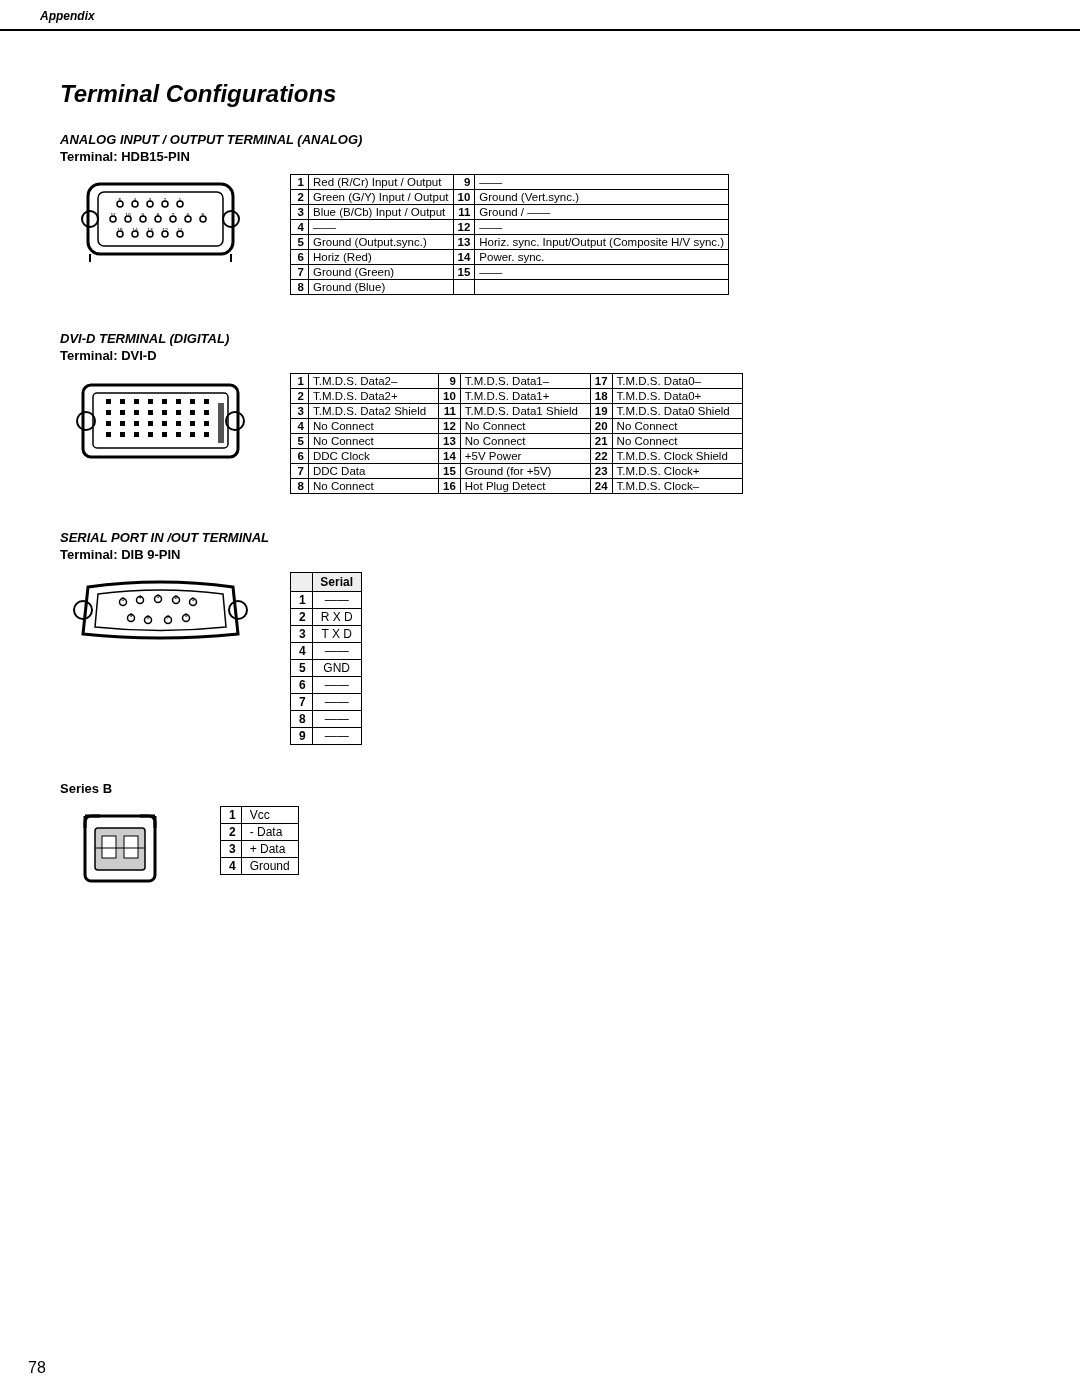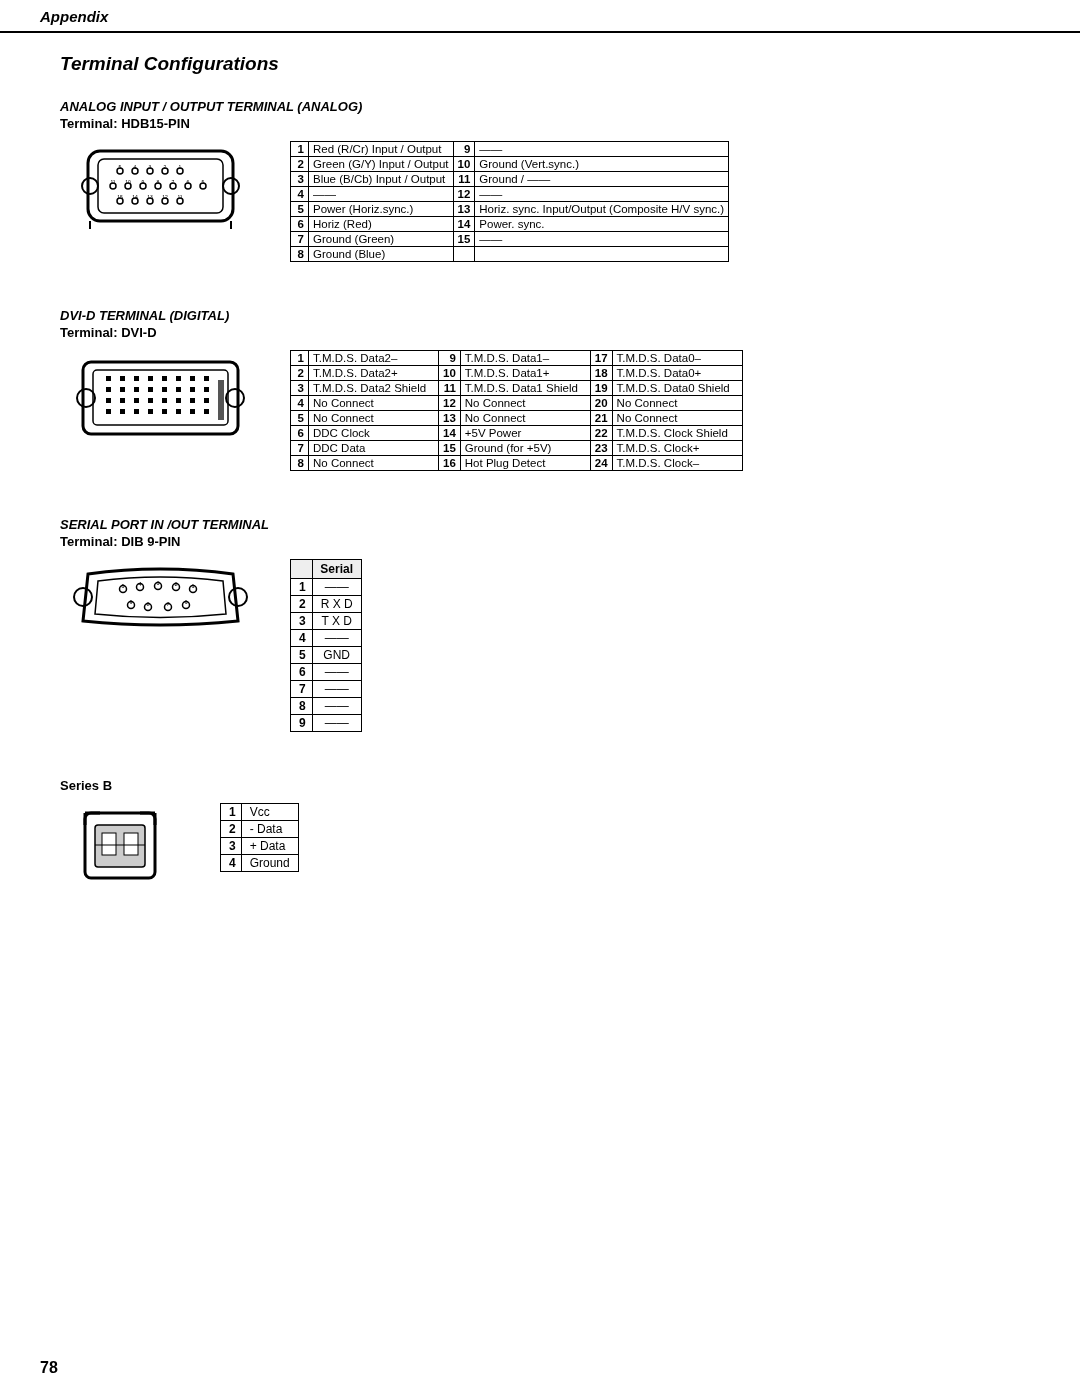--- a/index.html
+++ b/index.html
@@ -13,37 +13,38 @@
       position: relative;
     }
 
     .header-bar {
       border-bottom: 2px solid #000;
       padding: 8px 40px 6px 40px;
       margin-bottom: 0;
     }
     .header-bar span {
       font-style: italic;
-      font-size: 15px;
+      font-size: 12px;
       font-weight: bold;
     }
 
     .main-content {
       padding: 20px 60px 30px 60px;
     }
 
     .page-title {
-      font-size: 19px;
+      font-size: 24px;
       font-style: italic;
       font-weight: bold;
       margin-bottom: 24px;
+      margin-top: 29px;
     }
 
     .section {
-      margin-bottom: 46px;
+      margin-bottom: 36px;
     }
 
     .section-title {
       font-weight: bold;
       font-style: italic;
       font-size: 13px;
       margin-bottom: 2px;
     }
 
     .terminal-label {
@@ -125,23 +126,23 @@
 
     .usb-table .pin-num {
       font-weight: bold;
       text-align: right;
       padding-right: 5px;
     }
 
     .footer-page {
       position: absolute;
       bottom: 20px;
-      left: 40px;
+      left: 28px;
       font-size: 16px;
-      font-weight: bold;
+      font-weight: normal;
     }
 
     .multi-col-table {
       border-collapse: collapse;
       font-size: 11.5px;
     }
     .multi-col-table td {
       border: 1px solid #000;
       padding: 1px 4px;
     }
@@ -265,21 +266,21 @@
               <td class="pd2">Ground / ——</td>
             </tr>
             <tr>
               <td class="pn">4</td>
               <td class="pd">——</td>
               <td class="pn">12</td>
               <td class="pd2">——</td>
             </tr>
             <tr>
               <td class="pn">5</td>
-              <td class="pd">Power (Horiz.sync.)</td>
+              <td class="pd">Ground (Output.sync.)</td>
               <td class="pn">13</td>
               <td class="pd2">Horiz. sync. Input/Output (Composite H/V sync.)</td>
             </tr>
             <tr>
               <td class="pn">6</td>
               <td class="pd">Horiz (Red)</td>
               <td class="pn">14</td>
               <td class="pd2">Power. sync.</td>
             </tr>
             <tr>

